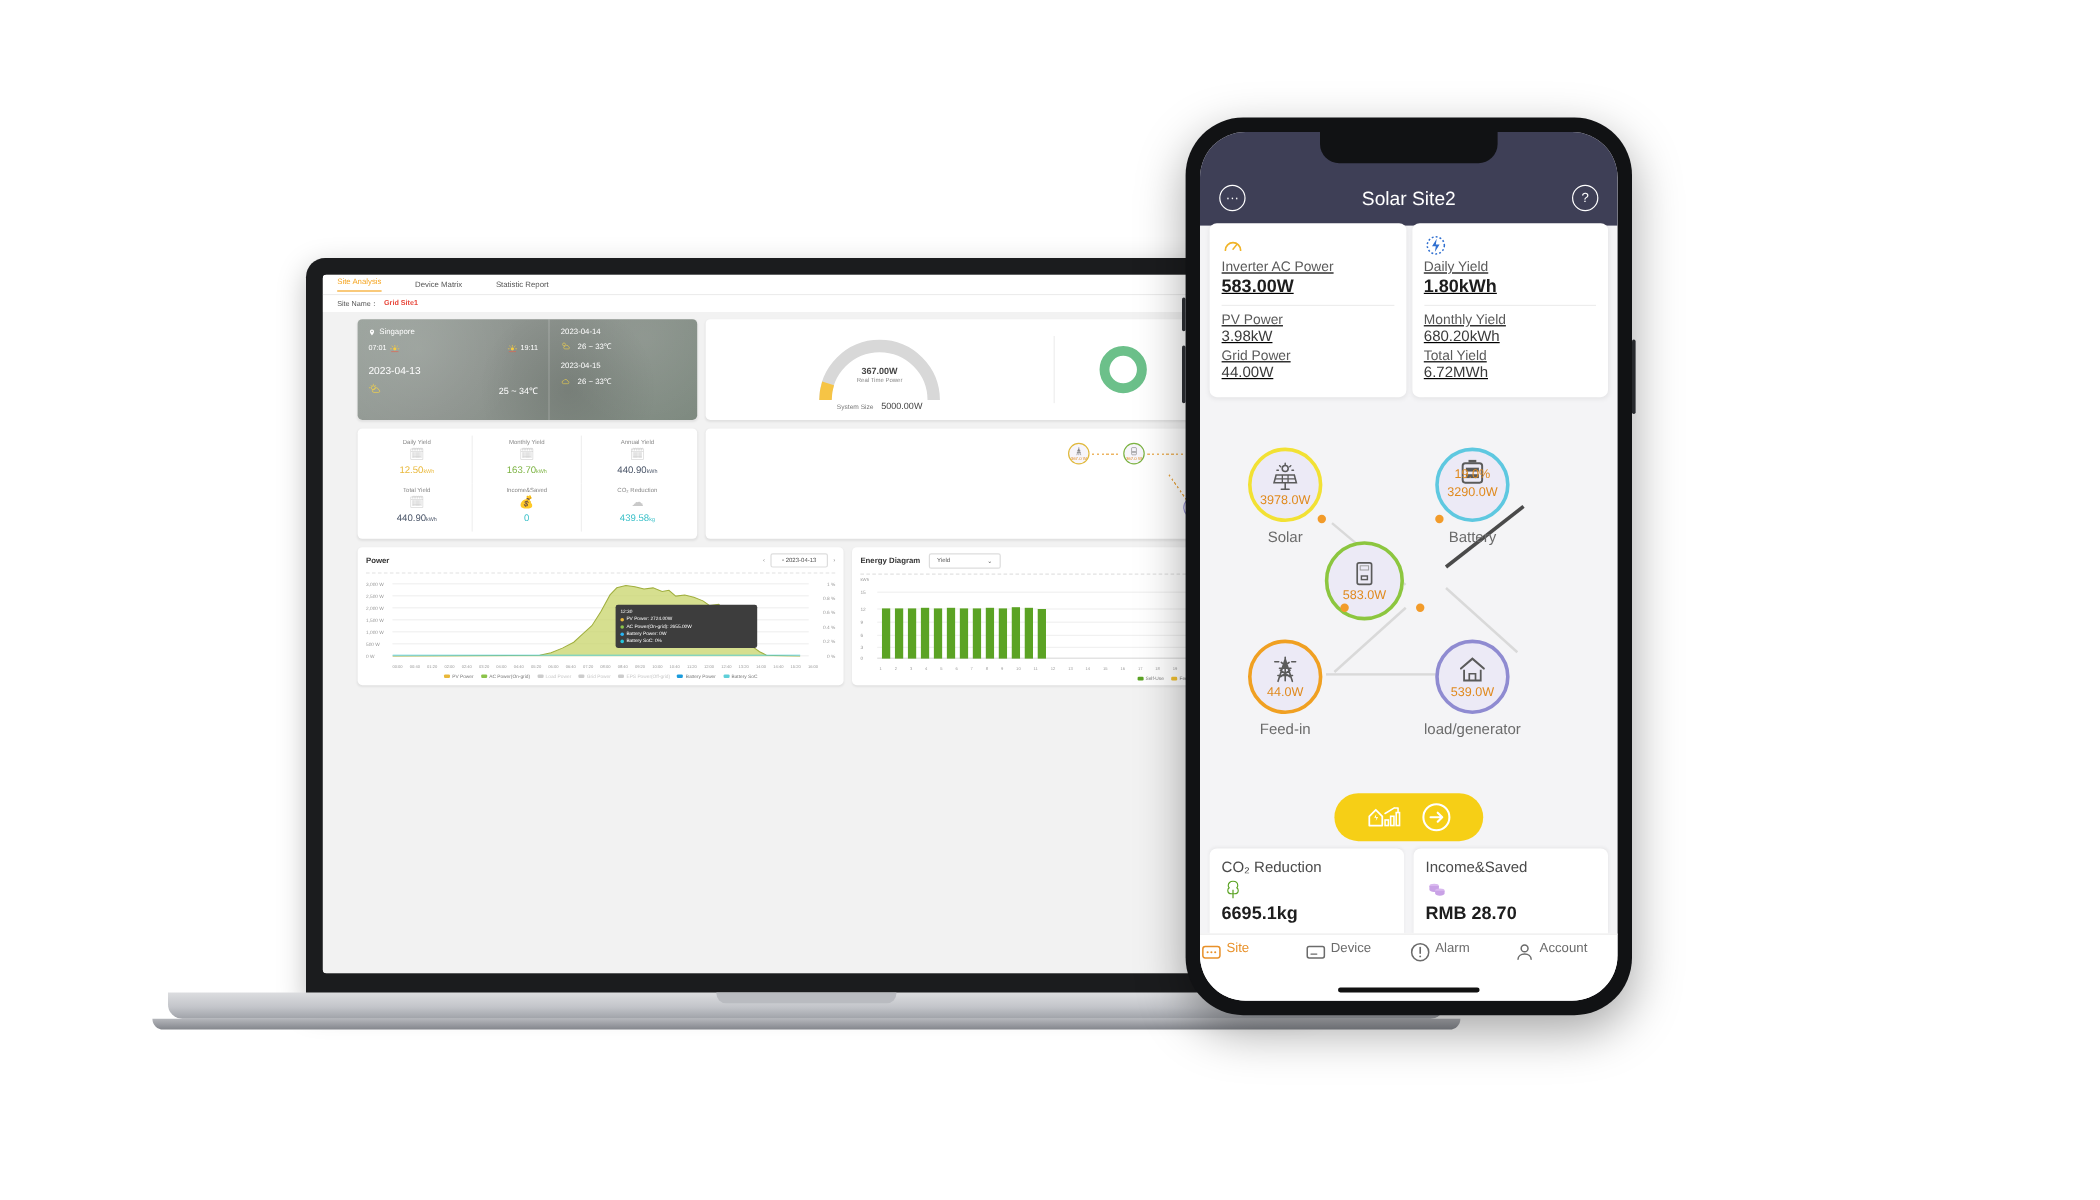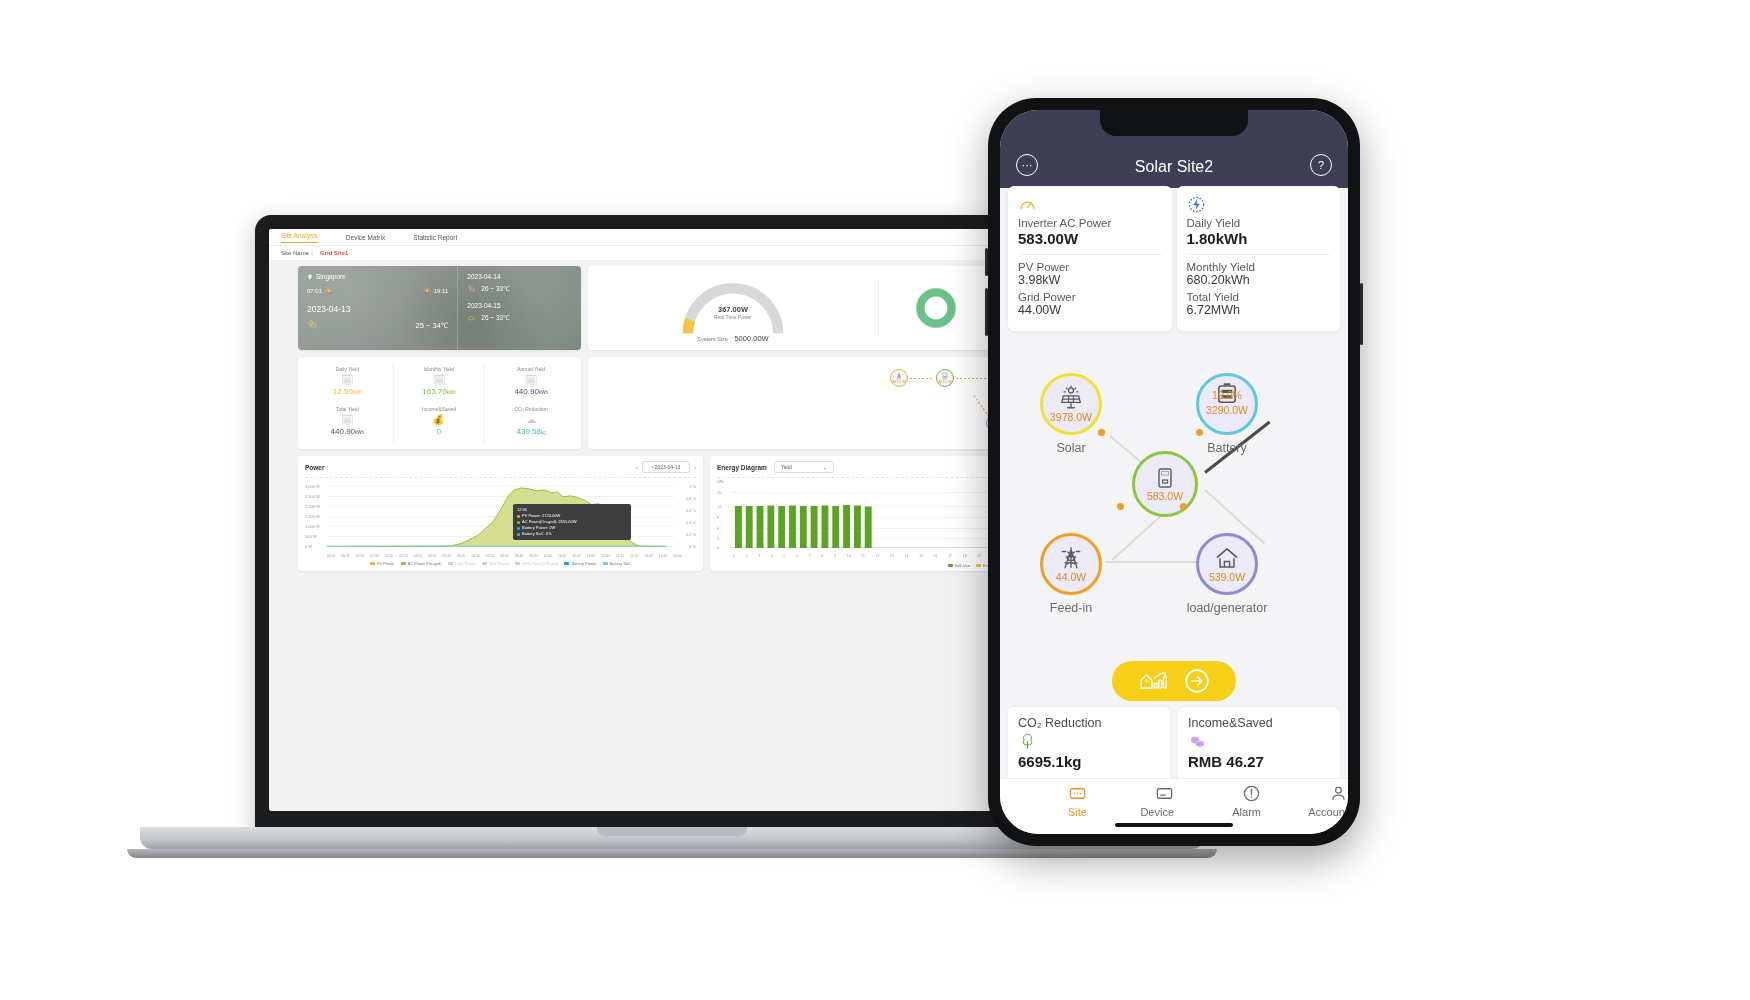--- a/index.html
+++ b/index.html
@@ -158,21 +158,21 @@
   }
   .ph-header {
     background:#3e3f56; height: 78px; display:flex; align-items:flex-end;
     padding: 0 16px 12px; justify-content:space-between; color:#fff;
   }
   .ph-title { font-size: 16px; font-weight: 500; }
   .circ-btn {
     width:22px; height:22px; border-radius:50%; border:1.4px solid #fff;
     display:flex; align-items:center; justify-content:center; font-size:11px; color:#fff;
   }
-  .kpi-row { display:flex; gap:5px; padding: 0 8px; margin-top:-2px; }
+  .kpi-row { display:flex; gap:5px; padding: 0 8px; margin-top:-2px;text-decoration:underline; }
   .kpi {
     flex:1; background:#fff; border-radius:6px; padding:9px 10px 10px;
     box-shadow: 0 1px 4px rgba(0,0,0,.07);
   }
   .kpi-ico { height: 20px; margin-bottom:2px; }
   .kpi-lbl { font-size: 11.5px; color:#5a5a5a; }
   .kpi-main { font-size: 15px; font-weight: bold; color:#1d1d1d; margin: 1px 0 7px; }
   .kpi-div { height:1px; background:#ededed; margin-bottom:6px; }
   .kpi-sub-l { font-size: 11.5px; color:#5a5a5a; }
   .kpi-sub-v { font-size: 12.5px; color:#3a3a3a; margin-bottom:4px; }
@@ -194,21 +194,21 @@
     width:124px; height:40px; border-radius:22px; background:#f6cf16;
     display:flex; align-items:center; justify-content:center; gap:12px;
   }
   .cta svg { width:34px; height:24px; }
   .bot-row { display:flex; gap:8px; padding:0 8px 0; }
   .bot-card { flex:1; background:#fff; border-radius:6px 6px 0 0; padding:9px 10px 8px; box-shadow:0 -1px 3px rgba(0,0,0,.05);}
   .bot-lbl { font-size:12.5px; color:#4a4a4a; }
   .bot-ico { height:20px; margin:2px 0 1px;}
   .bot-val { font-size:15px; font-weight:bold; color:#1d1d1d; }
   .tabbar { height:56px; background:#fff; display:flex; border-top:1px solid #eee; padding-top:5px;}
-  .tab { flex:1; display:flex; flex-direction:column; align-items:flex-end; gap:3px; font-size:11px; color:#6b6b6b;}
+  .tab { flex:1; display:flex; flex-direction:row; align-items:flex-start; gap:3px; font-size:11px; color:#6b6b6b;}
   .tab.active { color:#e8912a; }
   .tab svg { width:19px; height:19px; }
   .home-ind { position:absolute; bottom:7px; left:50%; transform:translateX(-50%); width:118px; height:4px; background:#111; border-radius:3px;}
 </style>
 </head>
 <body>
 
 <div id="laptop">
   <div class="lt-body">
     <div class="lt-screen">
@@ -698,21 +698,21 @@
           <rect x="4.5" y="5.5" width="15" height="15" rx="2" fill="none" stroke="#5b5b5b" stroke-width="1.5"></rect>
           <rect x="7" y="9" width="10" height="3" fill="#5b5b5b"></rect>
           <rect x="7" y="14" width="10" height="3" fill="#5b5b5b"></rect>
         </svg>
         <span class="node-pct" style="top:13px">19.0%</span>
         <span class="node-val" style="margin-top:-2px">3290.0W</span>
       </div>
       <div class="node-lbl" style="left:172px; top:110px;">Battery</div>
       <div class="fdot" style="left:196px; top:98px;"></div>
 
-      <div class="node" style="left:132px; top:120px; width:66px; height:66px; border-color:#8cc63f;">
+      <div class="node" style="left:104px; top:120px; width:66px; height:66px; border-color:#8cc63f;">
         <svg viewBox="0 0 24 24" style="width:24px;height:24px">
           <rect x="6" y="3" width="12" height="18" rx="1.6" fill="none" stroke="#5b5b5b" stroke-width="1.4"></rect>
           <rect x="8.5" y="5.5" width="7" height="3.5" fill="none" stroke="#9a9a9a" stroke-width=".8"></rect>
           <rect x="9.5" y="14" width="5" height="3" fill="none" stroke="#5b5b5b" stroke-width="1.2"></rect>
         </svg>
         <span class="node-val">583.0W</span>
       </div>
       <div class="fdot" style="left:117px; top:172px;"></div>
       <div class="fdot" style="left:180px; top:172px;"></div>
 
@@ -766,21 +766,21 @@
       <div class="bot-card">
         <div class="bot-lbl">Income&amp;Saved</div>
         <div class="bot-ico">
           <svg viewBox="0 0 24 24" width="19" height="19">
               <ellipse cx="9" cy="8" rx="5" ry="2.3" fill="#d9b8ef"></ellipse>
               <path d="M4 8v4c0 1.3 2.2 2.3 5 2.3s5-1 5-2.3V8" fill="#c9a2e6"></path>
               <ellipse cx="15" cy="13" rx="5" ry="2.3" fill="#d9b8ef"></ellipse>
               <path d="M10 13v3c0 1.3 2.2 2.3 5 2.3s5-1 5-2.3v-3" fill="#c9a2e6"></path>
             </svg>
         </div>
-        <div class="bot-val">RMB 46.27</div>
+        <div class="bot-val">RMB 28.70</div>
       </div>
     </div>
 
     <div class="tabbar">
       <div class="tab active">
         <svg viewBox="0 0 24 24">
             <rect x="3" y="6" width="18" height="12" rx="2.5" fill="none" stroke="#e8912a" stroke-width="1.6"></rect>
             <circle cx="8" cy="12" r="1.1" fill="#e8912a"></circle>
             <circle cx="12" cy="12" r="1.1" fill="#e8912a"></circle>
             <circle cx="16" cy="12" r="1.1" fill="#e8912a"></circle>

